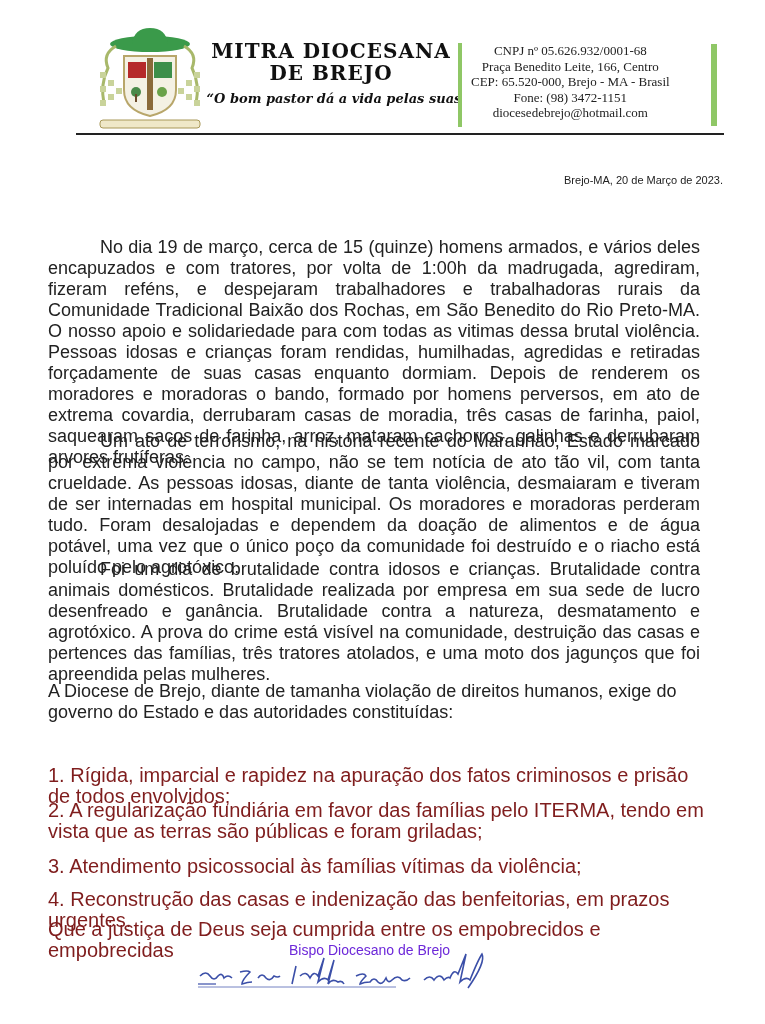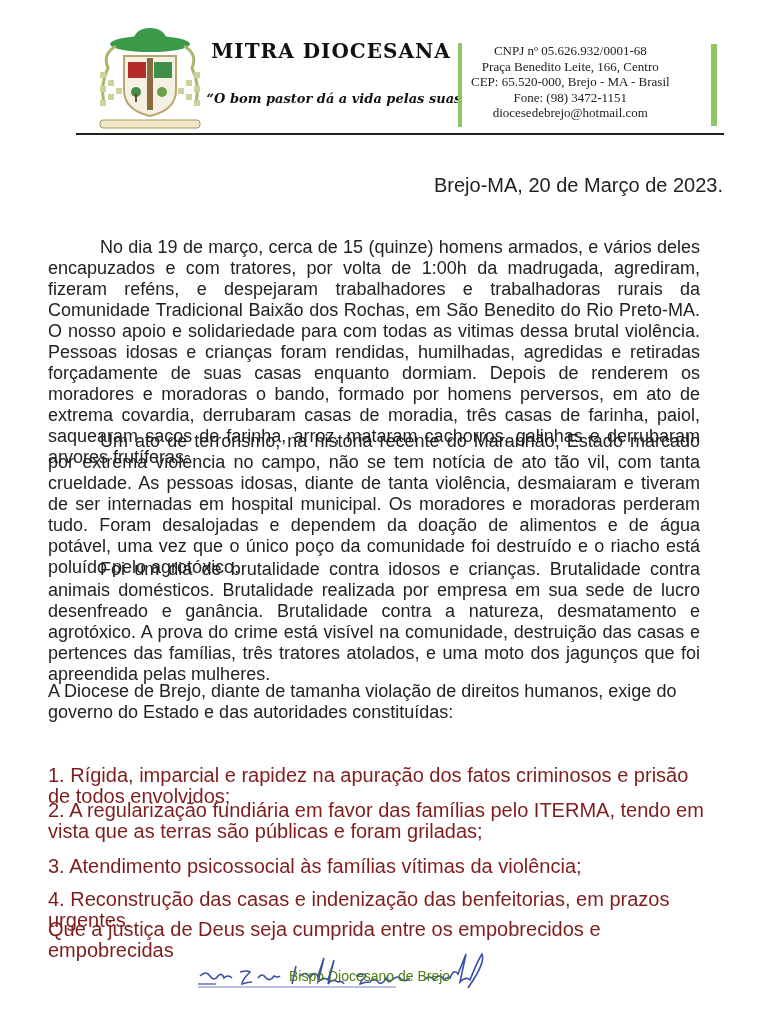--- a/index.html
+++ b/index.html
@@ -14,39 +14,39 @@
   .motto { position:absolute; left:200px; top:90px; width:268px; text-align:center;
            font-family:"DejaVu Serif", serif; font-style:italic; font-weight:bold;
            font-size:13px; line-height:17px; color:#111; }
   .sep-left { position:absolute; left:458px; top:43px; width:4px; height:84px; background:#8fc766; }
   .sep-right { position:absolute; left:711px; top:44px; width:6px; height:82px; background:#8fc766; }
   .contact { position:absolute; left:471px; top:43px; font-family:"Liberation Serif", serif;
              font-size:13px; line-height:15.5px; color:#222; }
   .contact div { white-space:nowrap;text-align:center; }
   .rule { position:absolute; left:76px; top:133px; width:648px; height:2px; background:#222; }
 
-  .date { position:absolute; right:42px; top:174px; font-size:20px; color:#222; }
+  .date { position:absolute; right:42px; top:174px; font-size:11px; color:#222; }
 
   .body { position:absolute; left:48px; width:652px; font-family:"Liberation Sans", sans-serif;
           font-size:18px; line-height:21px; color:#222; }
   .just { text-align:justify; text-align-last:left; }
   .indent { text-indent:52px; }
   .p1 { top:237px; }
   .p2 { top:431px; }
   .p3 { top:559px; }
   .p4 { top:681px; }
   .item { position:absolute; left:48px; width:660px; font-size:20px; line-height:21px; color:#7f1d1d;margin-top:28px; }
   .i1 { top:737px; }
   .i2 { top:772px; }
   .i3 { top:828px; }
   .i4 { top:861px; }
   .closing { top:891px; }
 
   .signature { position:absolute; left:196px; top:946px; width:380px; height:50px; }
-  .sig-caption { position:absolute; left:289px; top:968px; font-size:14px; color:#4d7c0f; }
+  .sig-caption { position:absolute; left:289px; top:942px; font-size:14px; color:#6d28d9; }
 </style>
 </head>
 <body>
 
 <div class="header">
   <svg class="crest" viewBox="0 0 108 106">
 
     <ellipse cx="54" cy="20" rx="40" ry="8" fill="#3a9a4a"></ellipse>
     <path d="M36 20 Q38 4 54 4 Q70 4 72 20 Z" fill="#3a9a4a"></path>
 
@@ -73,20 +73,21 @@
     <rect x="51" y="34" width="6" height="52" fill="#8a6a3a"></rect>
     <circle cx="40" cy="68" r="5" fill="#4a8a4a"></circle>
     <rect x="39" y="70" width="2" height="8" fill="#6a4a2a"></rect>
     <circle cx="66" cy="68" r="5" fill="#6aa24a"></circle>
 
     <rect x="4" y="96" width="100" height="8" rx="3" fill="#efe8c8" stroke="#a89858" stroke-width="1"></rect>
   </svg>
 
   <div class="title">
     <div class="t1">MITRA DIOCESANA</div>
+    <div class="t2">DE BREJO</div>
   </div>
   <div class="motto">
     <div>“O bom pastor dá a vida pelas suas</div>
   </div>
 
   <div class="sep-left"></div>
   <div class="contact">
     <div>CNPJ nº 05.626.932/0001-68</div>
     <div>Praça Benedito  Leite, 166, Centro</div>
     <div>CEP: 65.520-000, Brejo - MA - Brasil</div>

